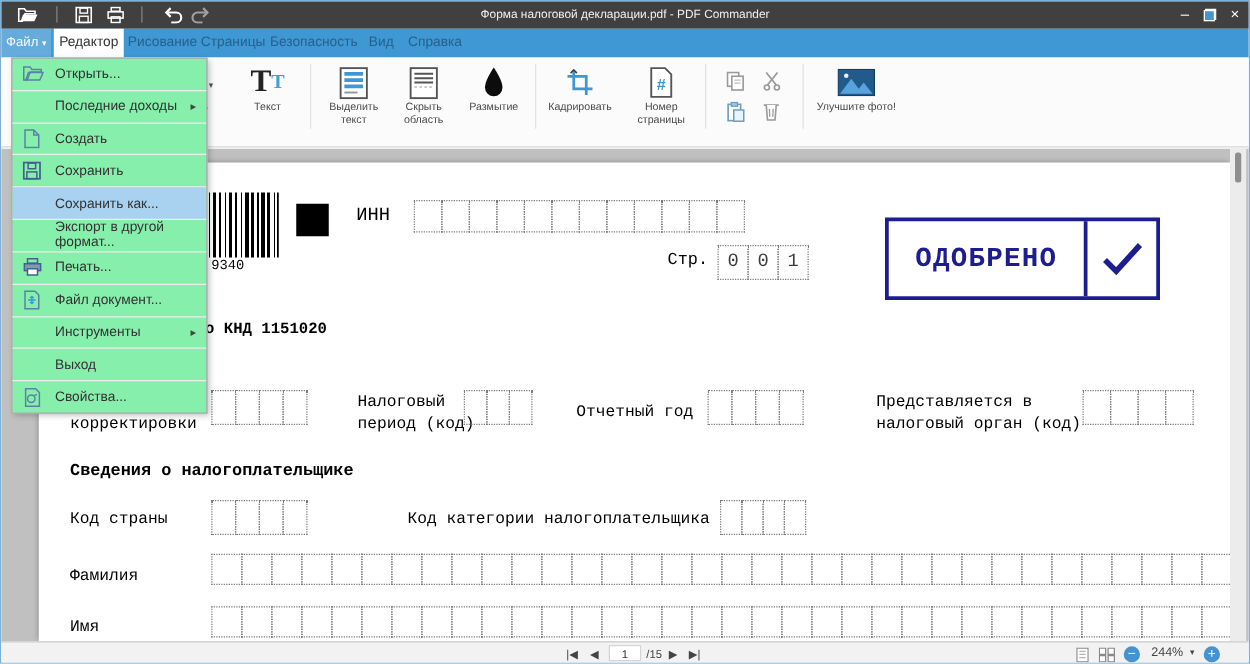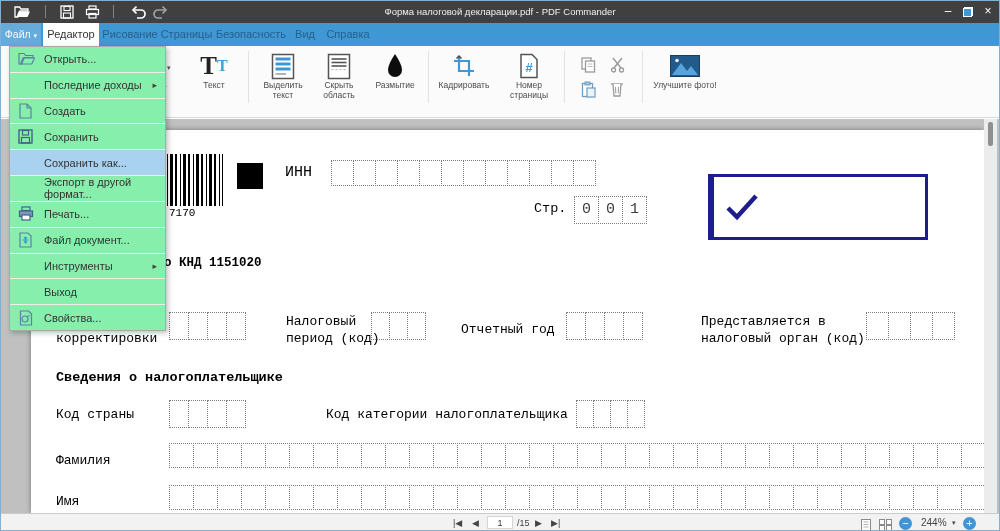--- a/index.html
+++ b/index.html
@@ -263,21 +263,21 @@
             <circle cx="7" cy="5.5" r="1.8" fill="#e8f2fa"></circle>
           </svg>
       </div>
       <div class="rlabel">Улучшите фото!</div>
     </div>
   </div>
 
   <div class="viewport">
     <div class="page">
       <div class="abs barcode"></div>
-      <div class="abs barcode-num">7170</div>
+      <div class="abs barcode-num">9340</div>
       <div class="abs anchor-sq"></div>
       <div class="abs inn-label flabel">ИНН</div>
       <div class="abs cells inn-cells">
           <span class="cell"></span>
           <span class="cell"></span>
           <span class="cell"></span>
           <span class="cell"></span>
           <span class="cell"></span>
           <span class="cell"></span>
           <span class="cell"></span>
@@ -288,20 +288,21 @@
           <span class="cell"></span>
         </div>
       <div class="abs str-label">Стр.</div>
       <div class="abs cells str-cells">
           <span class="cell">0</span>
           <span class="cell">0</span>
           <span class="cell">1</span>
         </div>
 
       <div class="abs stamp">
+        <div class="stamp-text">ОДОБРЕНО</div>
         <div class="stamp-check">
           <svg width="36" height="28" viewBox="0 0 36 28">
               <path d="M4 15 L13 24 L32 3" fill="none" stroke="#1d1d8f" stroke-width="4.5"></path>
             </svg>
         </div>
       </div>
 
       <div class="abs knd">о КНД 1151020</div>
 
       <div class="abs flabel" style="left:25px;top:201px">корректировки</div>

